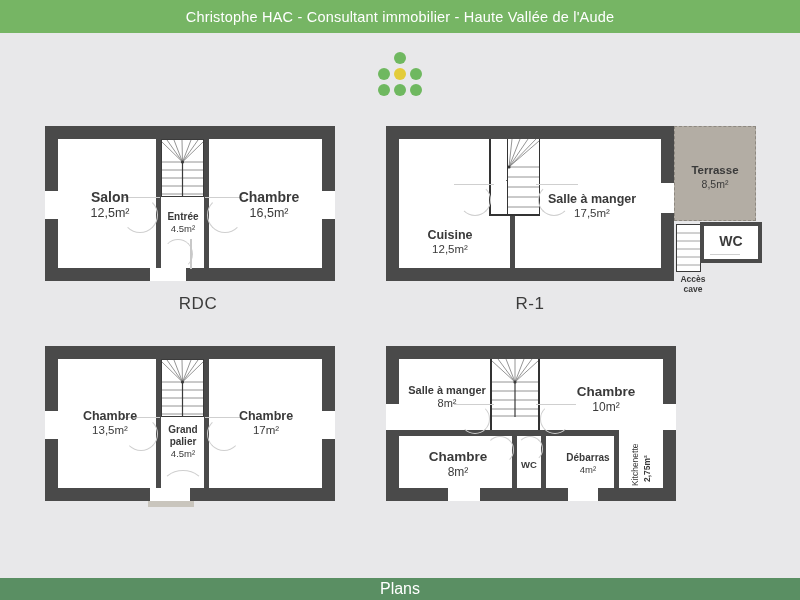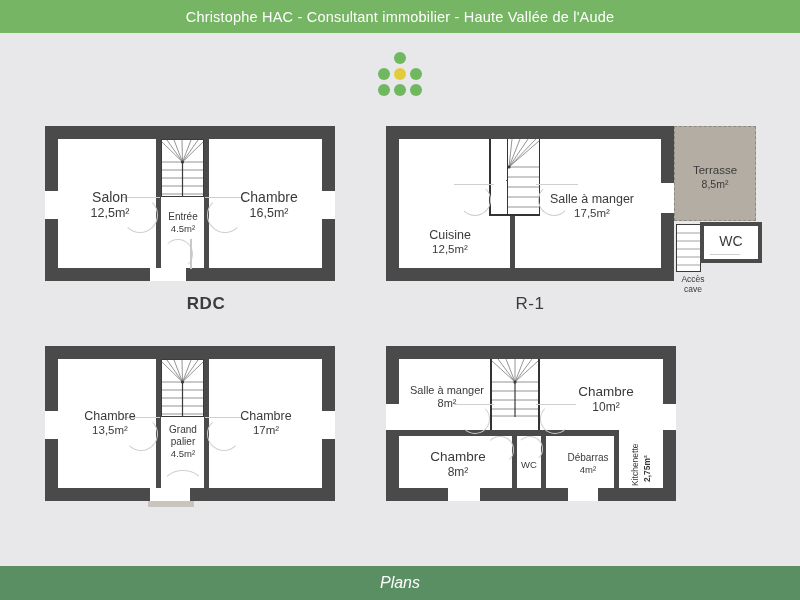--- a/index.html
+++ b/index.html
@@ -32,22 +32,22 @@
     gap:3px;
   }
   .dot{border-radius:50%;width:12px;height:12px;align-self:center;justify-self:center;}
   .logo-word{
     font-size:47px;color:#ffffff;font-weight:400;letter-spacing:-1px;
     line-height:1;font-family:"DejaVu Sans", sans-serif;
     text-shadow:0 1px 1px rgba(0,0,0,.04);
   }
   
   .footer{
-    position:absolute;left:0;bottom:0;width:800px;height:34px;
-    background:#5a8f63;display:flex;align-items:center;justify-content:center;font-style:italic;
+    position:absolute;left:0;bottom:0;width:800px;height:22px;
+    background:#5a8f63;display:flex;align-items:center;justify-content:center;
   }
   .footer-title{color:#ffffff;font-size:16px;font-weight:400;}
 
   
   .plans{position:absolute;left:0;top:112px;width:800px;height:440px;}
   .plan{position:absolute;}
 
   
   .floor-label{
     position:absolute;text-align:center;color:#3c3c3c;
@@ -69,21 +69,21 @@
 
   
   .part{position:absolute;background:#4a4a4a;}
   .part-thin{position:absolute;background:#333;}
 
   
   .room{
     position:absolute;text-align:center;color:#3a3a3a;
     line-height:1.18;white-space:nowrap;
   }
-  .room .nm{font-size:12.5px;font-weight:400;display:block;}
+  .room .nm{font-size:12.5px;font-weight:700;display:block;}
   .room .ar{font-size:11.5px;font-weight:400;display:block;}
   .room.sm .nm{font-size:10px;}
   .room.sm .ar{font-size:9.5px;}
   .room.xs .nm{font-size:8.5px;}
   .room.big .nm{font-size:14px;}
   .room.big .ar{font-size:12.5px;}
 
   .vtext{
     position:absolute;color:#3a3a3a;white-space:nowrap;
     transform-origin:0 0;
@@ -183,21 +183,21 @@
     </div>
     <div class="room sm" style="left:112px;top:85px;width:52px;">
       <span class="nm">Entrée</span>
       <span class="ar">4.5m²</span>
     </div>
     <div class="room big" style="left:176px;top:63px;width:96px;">
       <span class="nm">Chambre</span>
       <span class="ar">16,5m²</span>
     </div>
 
-    <div class="floor-label" style="left:16px;top:168px;width:290px;font-weight:bold;">RDC</div>
+    <div class="floor-label" style="left:8px;top:168px;width:290px;">RDC</div>
   </div>
 
   <div class="plan" style="left:386px;top:14px;width:300px;height:155px;">
     <div class="bldg" style="left:0;top:0;width:288px;height:155px;"></div>
     <div class="inner" style="left:13px;top:13px;width:262px;height:129px;"></div>
 
     <div class="opening" style="left:274px;top:57px;width:14px;height:30px;"></div>
 
     <div class="part" style="left:124px;top:90px;width:5px;height:52px;"></div>
 

